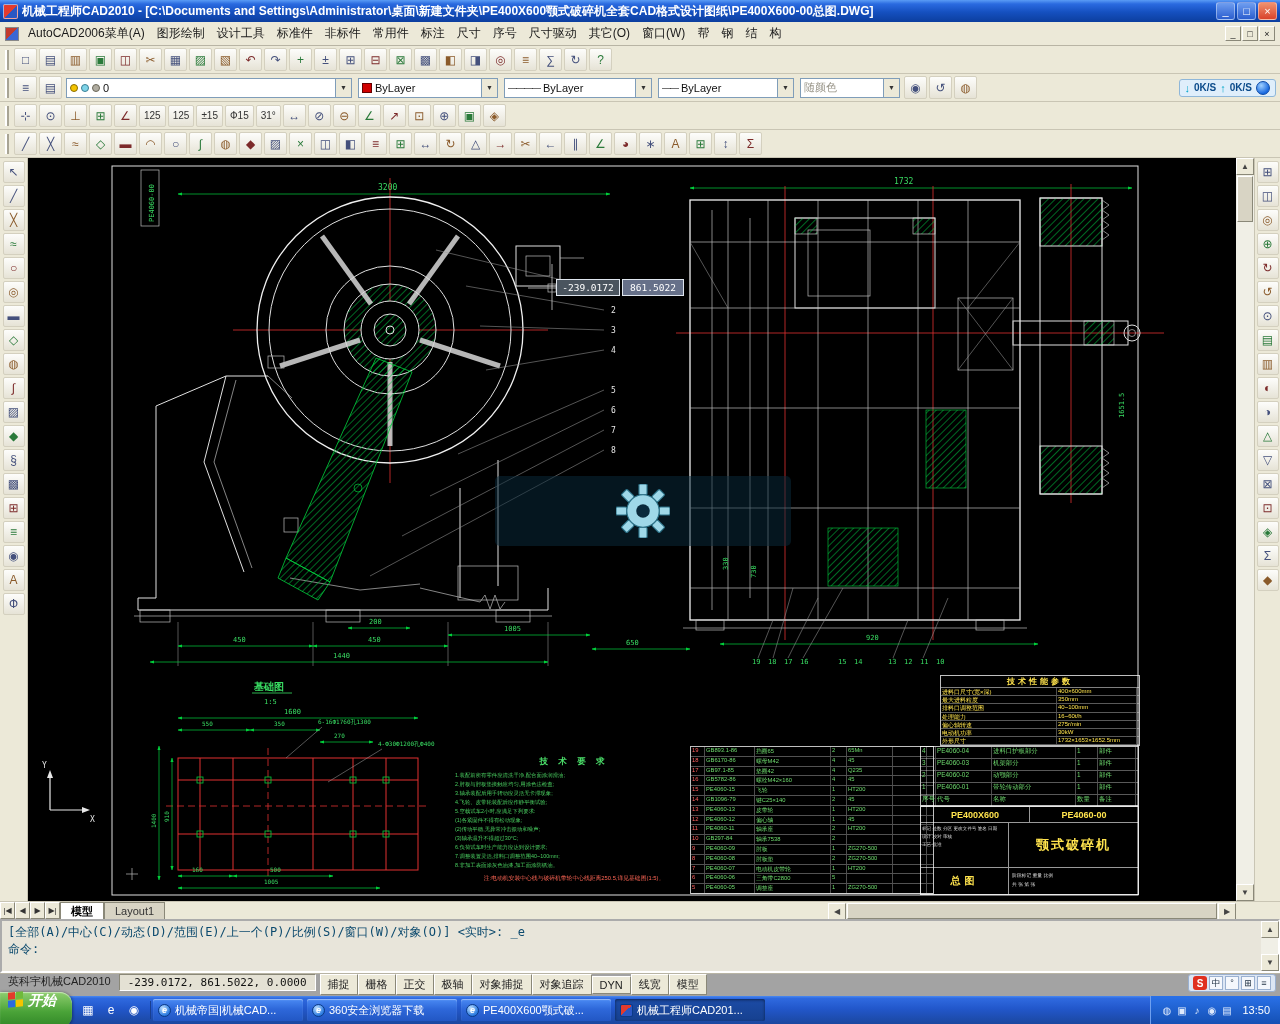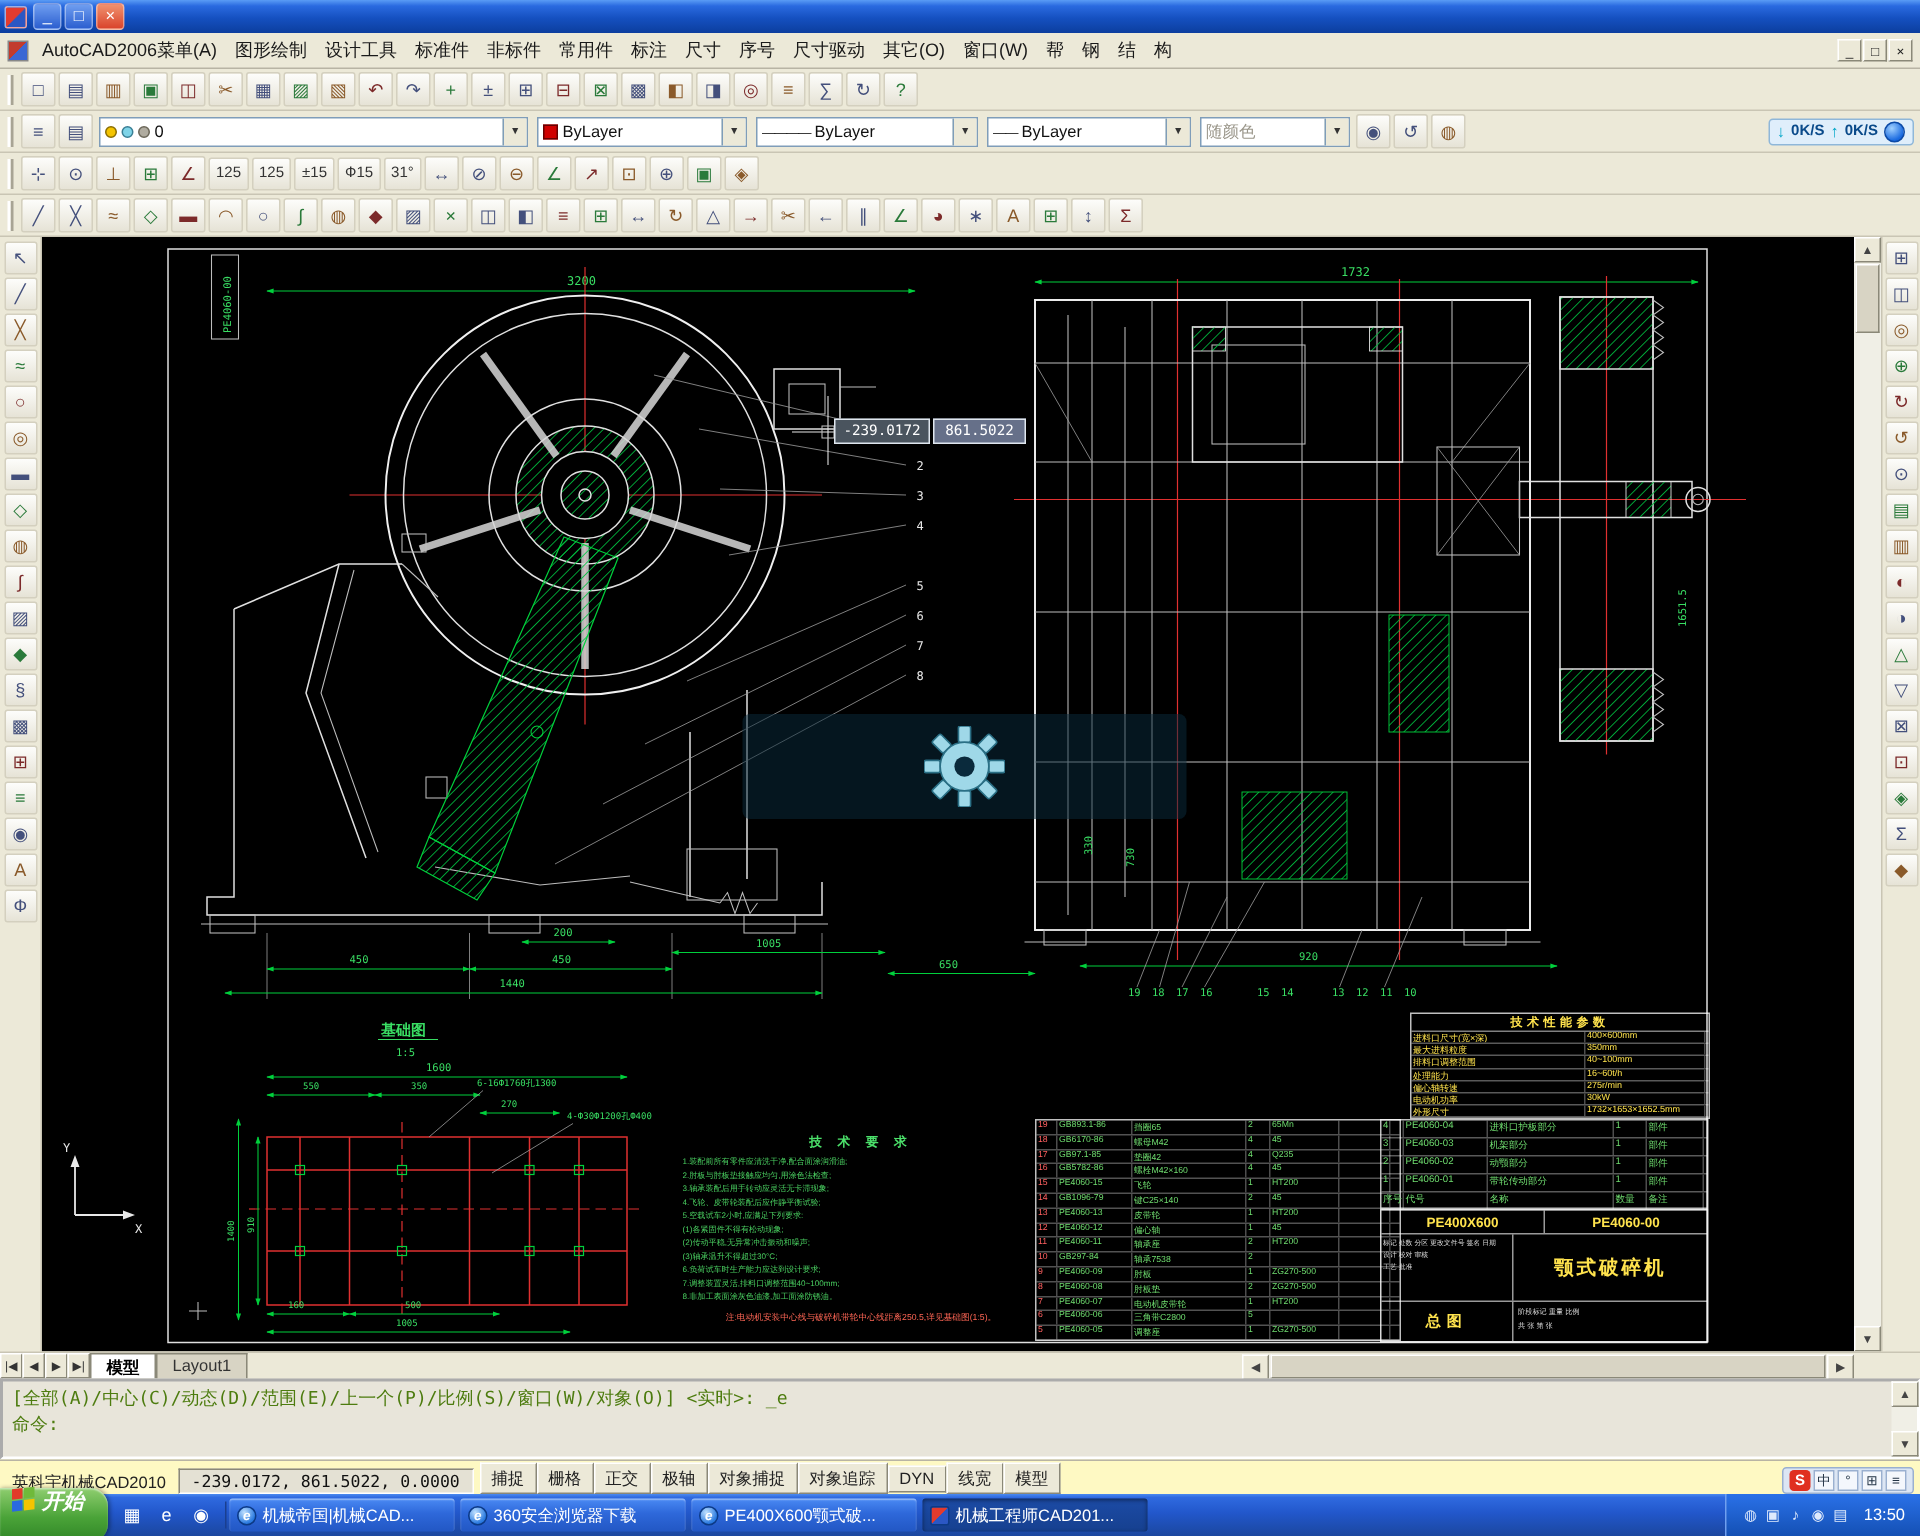--- a/index.html
+++ b/index.html
@@ -77,26 +77,26 @@
     border:1px solid;border-color:#fff #8a8878 #8a8878 #fff;color:#333}
   .tab{font-size:11px;padding:1px 10px;display:flex;align-items:center;border:1px solid #8a8878;border-bottom:none;
     background:#d8d4c4;color:#333}
   .tab.active{background:#fff;font-weight:bold;color:#000}
   .htrack{position:absolute;left:828px;top:1px;width:408px;height:16px;background:#f0efe6;display:flex}
   .hthumb{flex:1 1 auto;background:#d8d4c4;border:1px solid;border-color:#fff #8a8878 #8a8878 #fff;margin:0 1px}
 
   
   .cmd{position:absolute;left:0;top:919px;width:1280px;height:54px;background:#e8e5da;
     border:2px inset #fff;display:flex}
-  .cmdtext{flex:1 1 auto;font-family:"DejaVu Sans Mono",monospace;font-size:12px;color:#4d7c0f;padding:3px 6px;line-height:17px}
+  .cmdtext{flex:1 1 auto;font-family:"DejaVu Sans Mono",monospace;font-size:12px;color:#0c4a6e;padding:3px 6px;line-height:17px}
   .cmdscroll{width:17px;display:flex;flex-direction:column;background:#f0efe6}
 
   
-  .status{position:absolute;left:0;top:973px;width:1280px;height:23px;background:#fef9c3;border-top:1px solid #b8b4a4;
-    display:flex;align-items:flex-end;padding:0 4px;gap:4px}
+  .status{position:absolute;left:0;top:973px;width:1280px;height:23px;background:#a3a3a3;border-top:1px solid #b8b4a4;
+    display:flex;align-items:flex-start;padding:0 4px;gap:4px}
   .brand{font-size:11px;color:#222;padding:0 4px;white-space:nowrap}
   .coords{font-family:"DejaVu Sans Mono",monospace;font-size:11px;color:#111;background:#e4e1d4;
     border:1px solid;border-color:#8a8878 #fff #fff #8a8878;padding:1px 8px;white-space:nowrap}
   .stbtn{padding:2px 7px;font-size:11px;color:#222;background:#ece9d8;border:1px solid;
     border-color:#fff #8a8878 #8a8878 #fff;margin:0;white-space:nowrap}
   .imebar{margin-left:auto;display:flex;align-items:center;gap:2px;background:#dce6f4;border:1px solid #9ab0d0;
     border-radius:3px;padding:1px 4px}
   .imeS{width:14px;height:14px;border-radius:3px;background:#e03020;color:#fff;font-weight:bold;font-size:10px;
     display:flex;align-items:center;justify-content:center}
   .imeitem{width:14px;height:14px;background:#f4f7fc;border:1px solid #9ab0d0;font-size:9px;color:#234;
@@ -166,20 +166,21 @@
     font-size:10px;font-weight:bold;letter-spacing:4px}
   .tb-misc{flex:1;font-size:4.8px;color:#ddd;line-height:9px;padding:3px 3px}
 </style>
 </head>
 <body>
 
 <div id="screen">
 
   <div class="titlebar">
     <span class="appicon"></span>
+    <span class="wtitle">机械工程师CAD2010 - [C:\Documents and Settings\Administrator\桌面\新建文件夹\PE400X600颚式破碎机全套CAD格式设计图纸\PE400X600-00总图.DWG]</span>
     <span class="wbtns">
         <span class="wbtn">_</span>
         <span class="wbtn">□</span>
         <span class="wbtn">×</span>
       </span>
   </div>
 
   <div class="menubar">
     <span class="mdiicon"></span>
     <span class="iconstrip">

